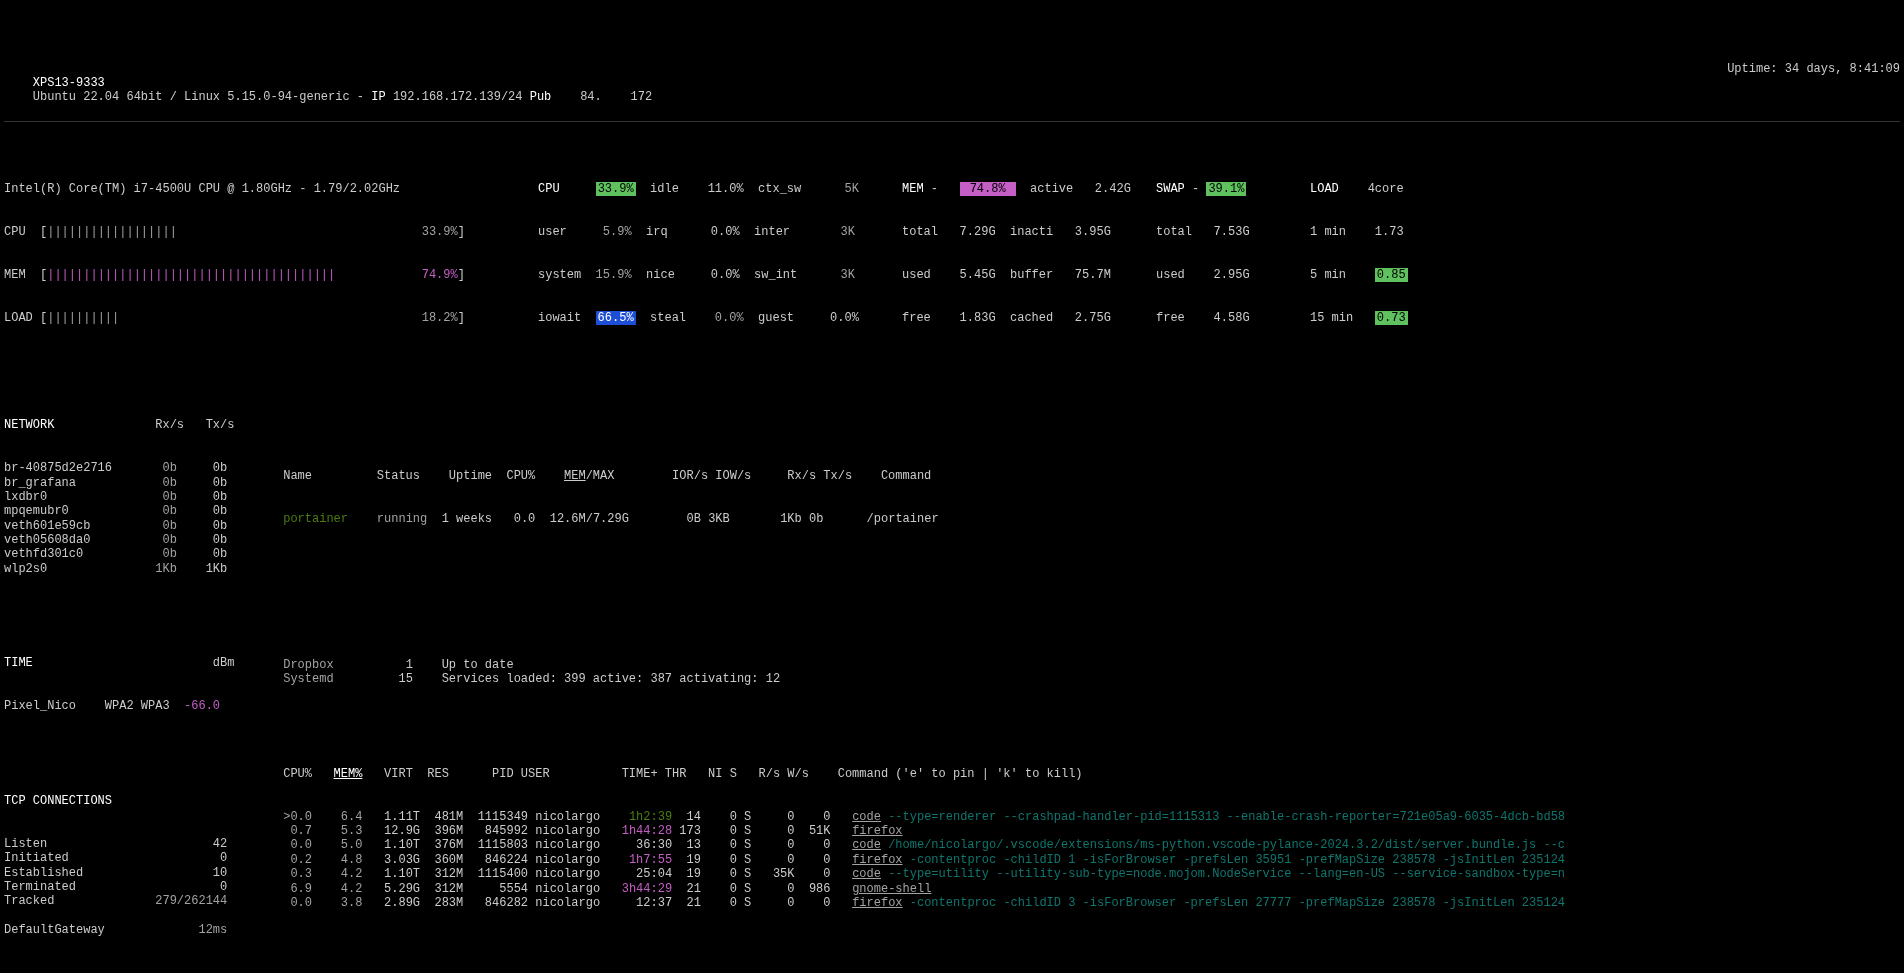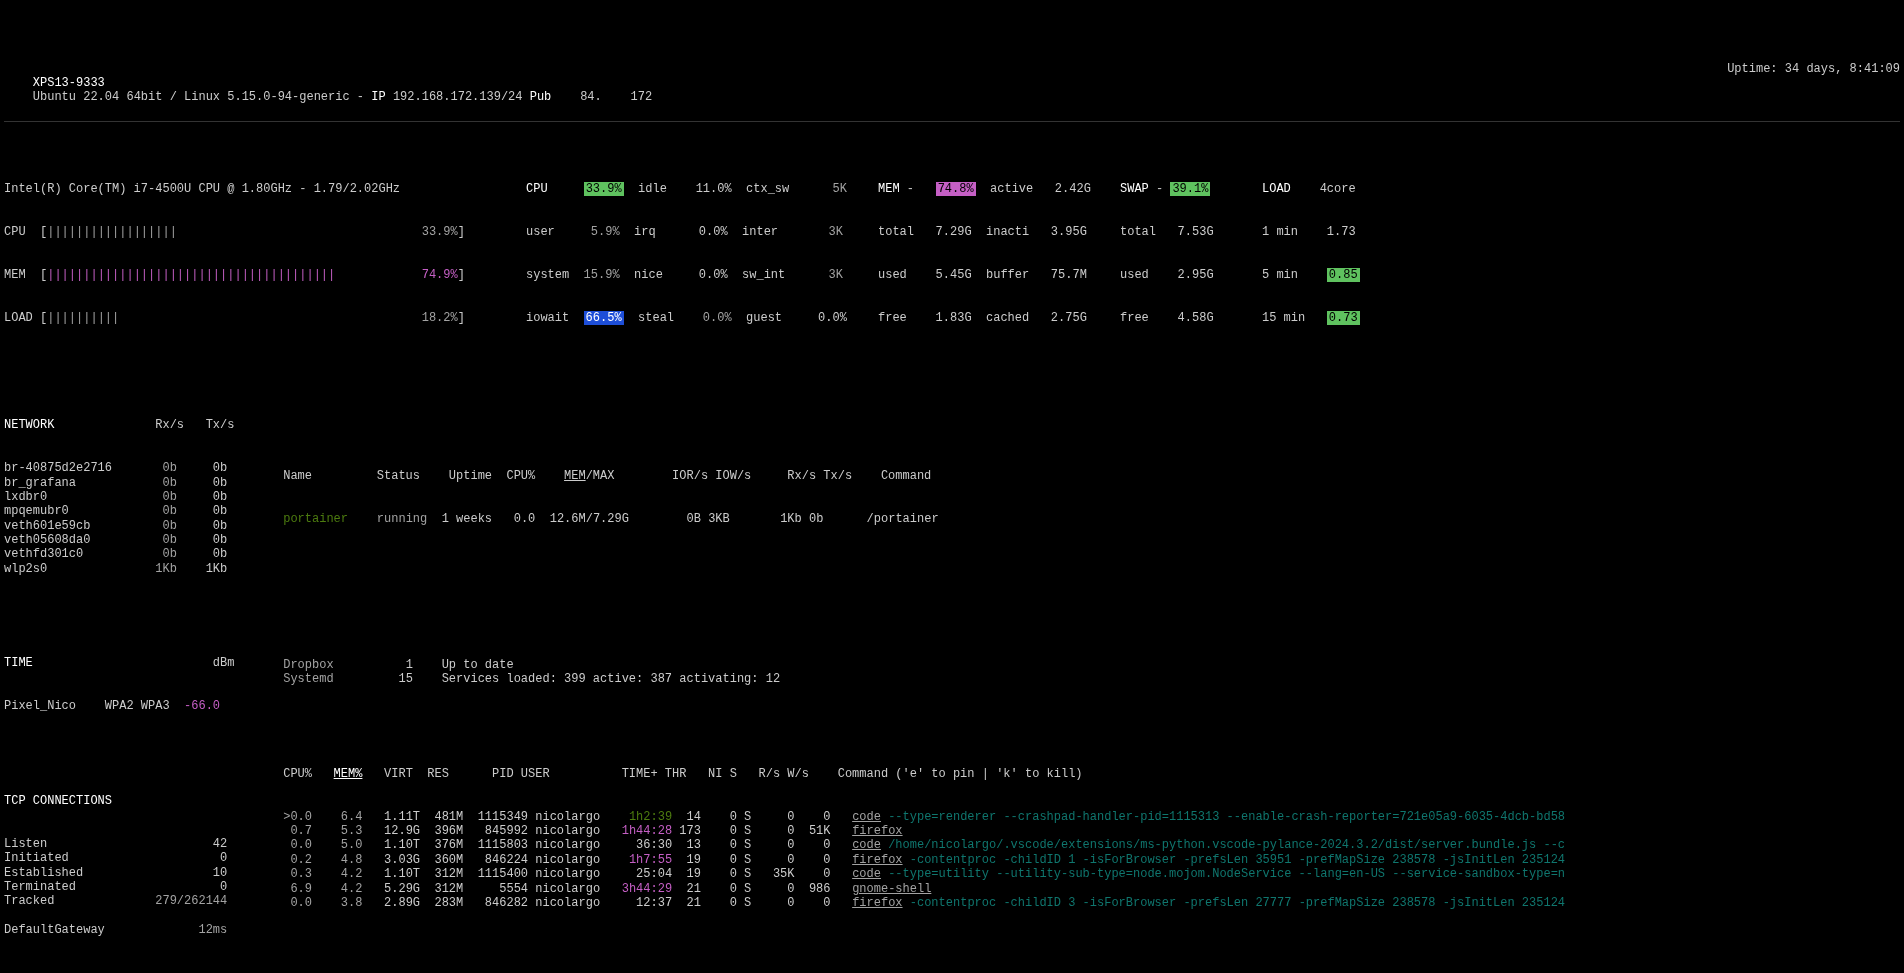--- a/index.html
+++ b/index.html
@@ -12,24 +12,24 @@
   padding: 4px;
   white-space: pre;
 }
 .green { color: #a3a3a3; }
 .cyan { color: #4d7c0f; }
 .magenta { color: #c55fc5; }
 .white { color: #fff; }
 .dim { color: #0f766e; margin-top: 8px; }
 .underline { text-decoration: underline; }
 .bg-green { background: #5fc25f; color: #000; padding: 0 2px; }
-.bg-magenta { background: #c55fc5; color: #000; padding: 0 2px; }
+.bg-magenta { background: #c55fc5; color: #000; padding: 0 10px; }
 .bg-red { background: #1d4ed8; color: #fff; padding: 0 2px; }
 .header-row { display: flex; justify-content: space-between; border-bottom: 1px solid #333; padding-bottom: 2px; margin-bottom: 2px; }
-.top-stats { display: flex; gap: 12px; margin-bottom: 6px; }
+.top-stats { display: flex; gap: 24px; margin-bottom: 6px; }
 .main-cols { display: flex; gap: 12px; }
 .left-col { width: 260px; flex-shrink: 0; }
 .right-col { flex: 1; }
 </style>
 </head>
 <body>
 
 
 
 <div class="header-row">

